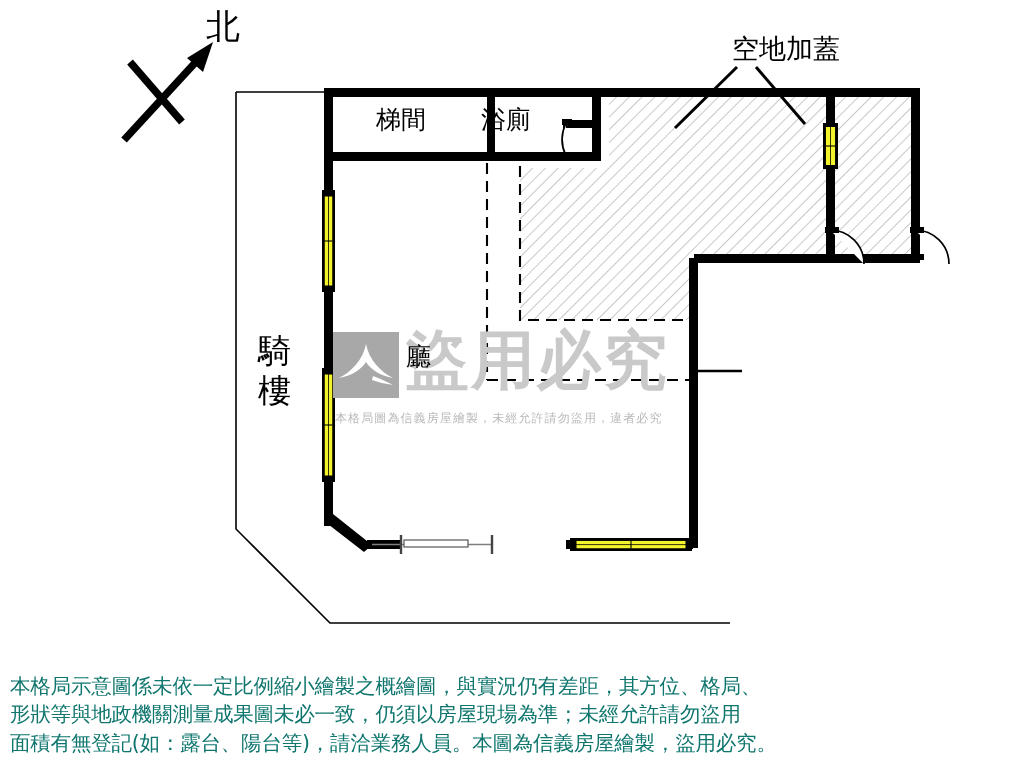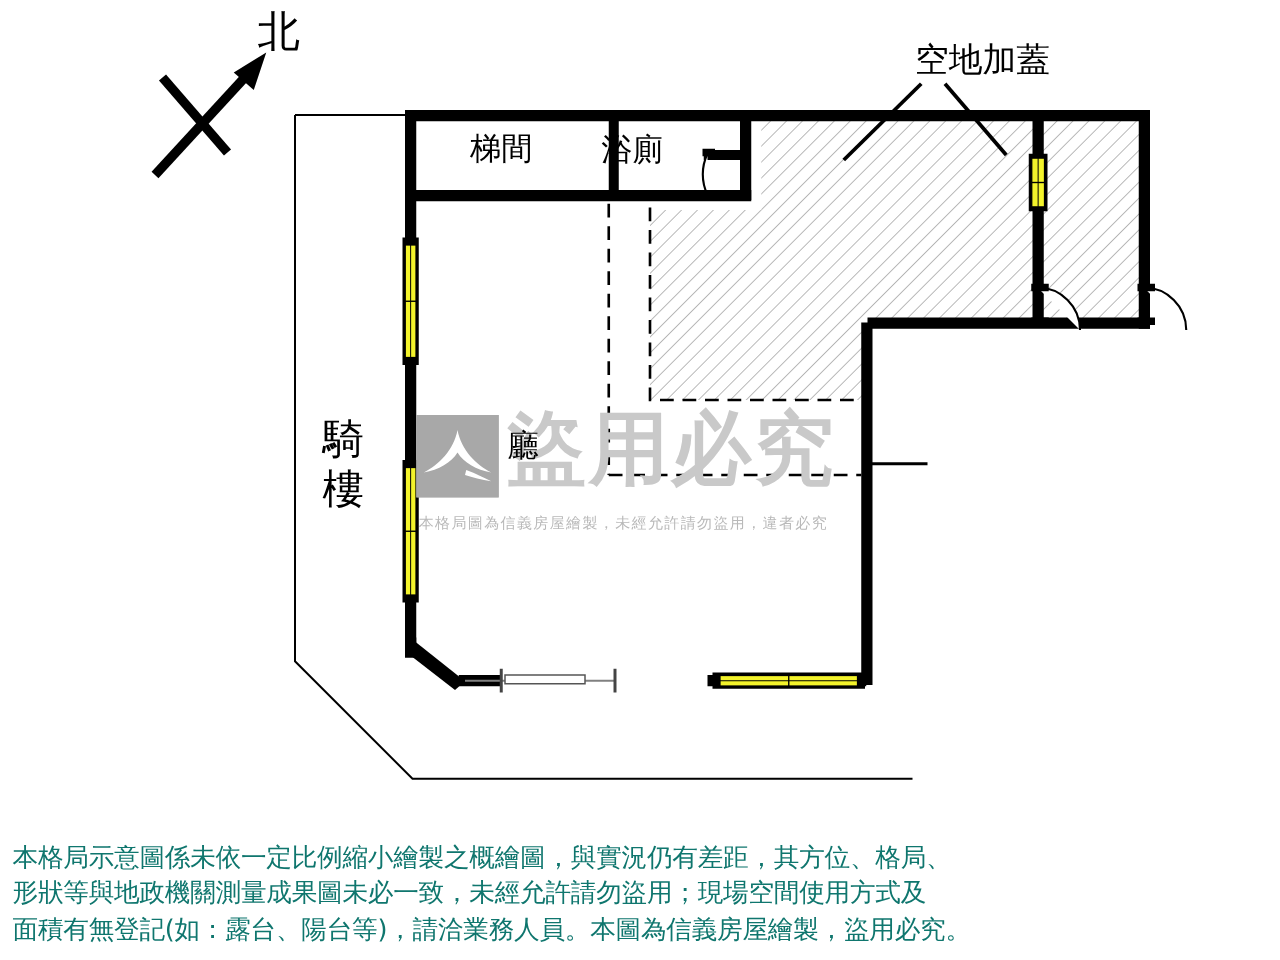--- a/index.html
+++ b/index.html
@@ -13,21 +13,21 @@
 
   .label{
     position:absolute;
     font-family:"DejaVu Sans","Liberation Sans",sans-serif;
     color:#000;
     white-space:pre;
     line-height:1.08;
     letter-spacing:0px;
   }
   #label-north{left:206px;top:8px;font-size:34px;}
-  #label-stair{left:376px;top:106px;font-size:25px;font-family:Liberation Serif, serif;}
+  #label-stair{left:376px;top:106px;font-size:25px;}
   #label-bath{left:481px;top:106px;font-size:25px;}
   #label-cover{left:732px;top:34px;font-size:27px;}
   #label-arcade{left:258px;top:331px;font-size:33px;line-height:1.22;text-align:center;}
   #label-hall{left:406px;top:343px;font-size:25px;}
   #label-platform{left:744px;top:331px;font-size:27px;line-height:1.22;}
 
   #disclaimer{
     position:absolute;left:10px;top:672px;width:1008px;
     font-size:20.5px;line-height:1.38;
     font-family:"DejaVu Sans","Liberation Sans",sans-serif;
@@ -203,17 +203,17 @@
   <div class="label" id="label-north">北</div>
   <div class="label" id="label-stair">梯間</div>
   <div class="label" id="label-bath">浴廁</div>
   <div class="label" id="label-cover">空地加蓋</div>
   <div class="label" id="label-arcade">騎
 樓</div>
   <div class="label" id="label-hall">廳</div>
 
   <div id="disclaimer">
     <div>本格局示意圖係未依一定比例縮小繪製之概繪圖，與實況仍有差距，其方位、格局、</div>
-    <div>形狀等與地政機關測量成果圖未必一致，未經允許請勿盜用；現場空間使用方式及</div>
+    <div>形狀等與地政機關測量成果圖未必一致，仍須以房屋現場為準；未經允許請勿盜用</div>
     <div>面積有無登記(如：露台、陽台等)，請洽業務人員。本圖為信義房屋繪製，盜用必究。</div>
   </div>
 
 </div>
 
 </body></html>

